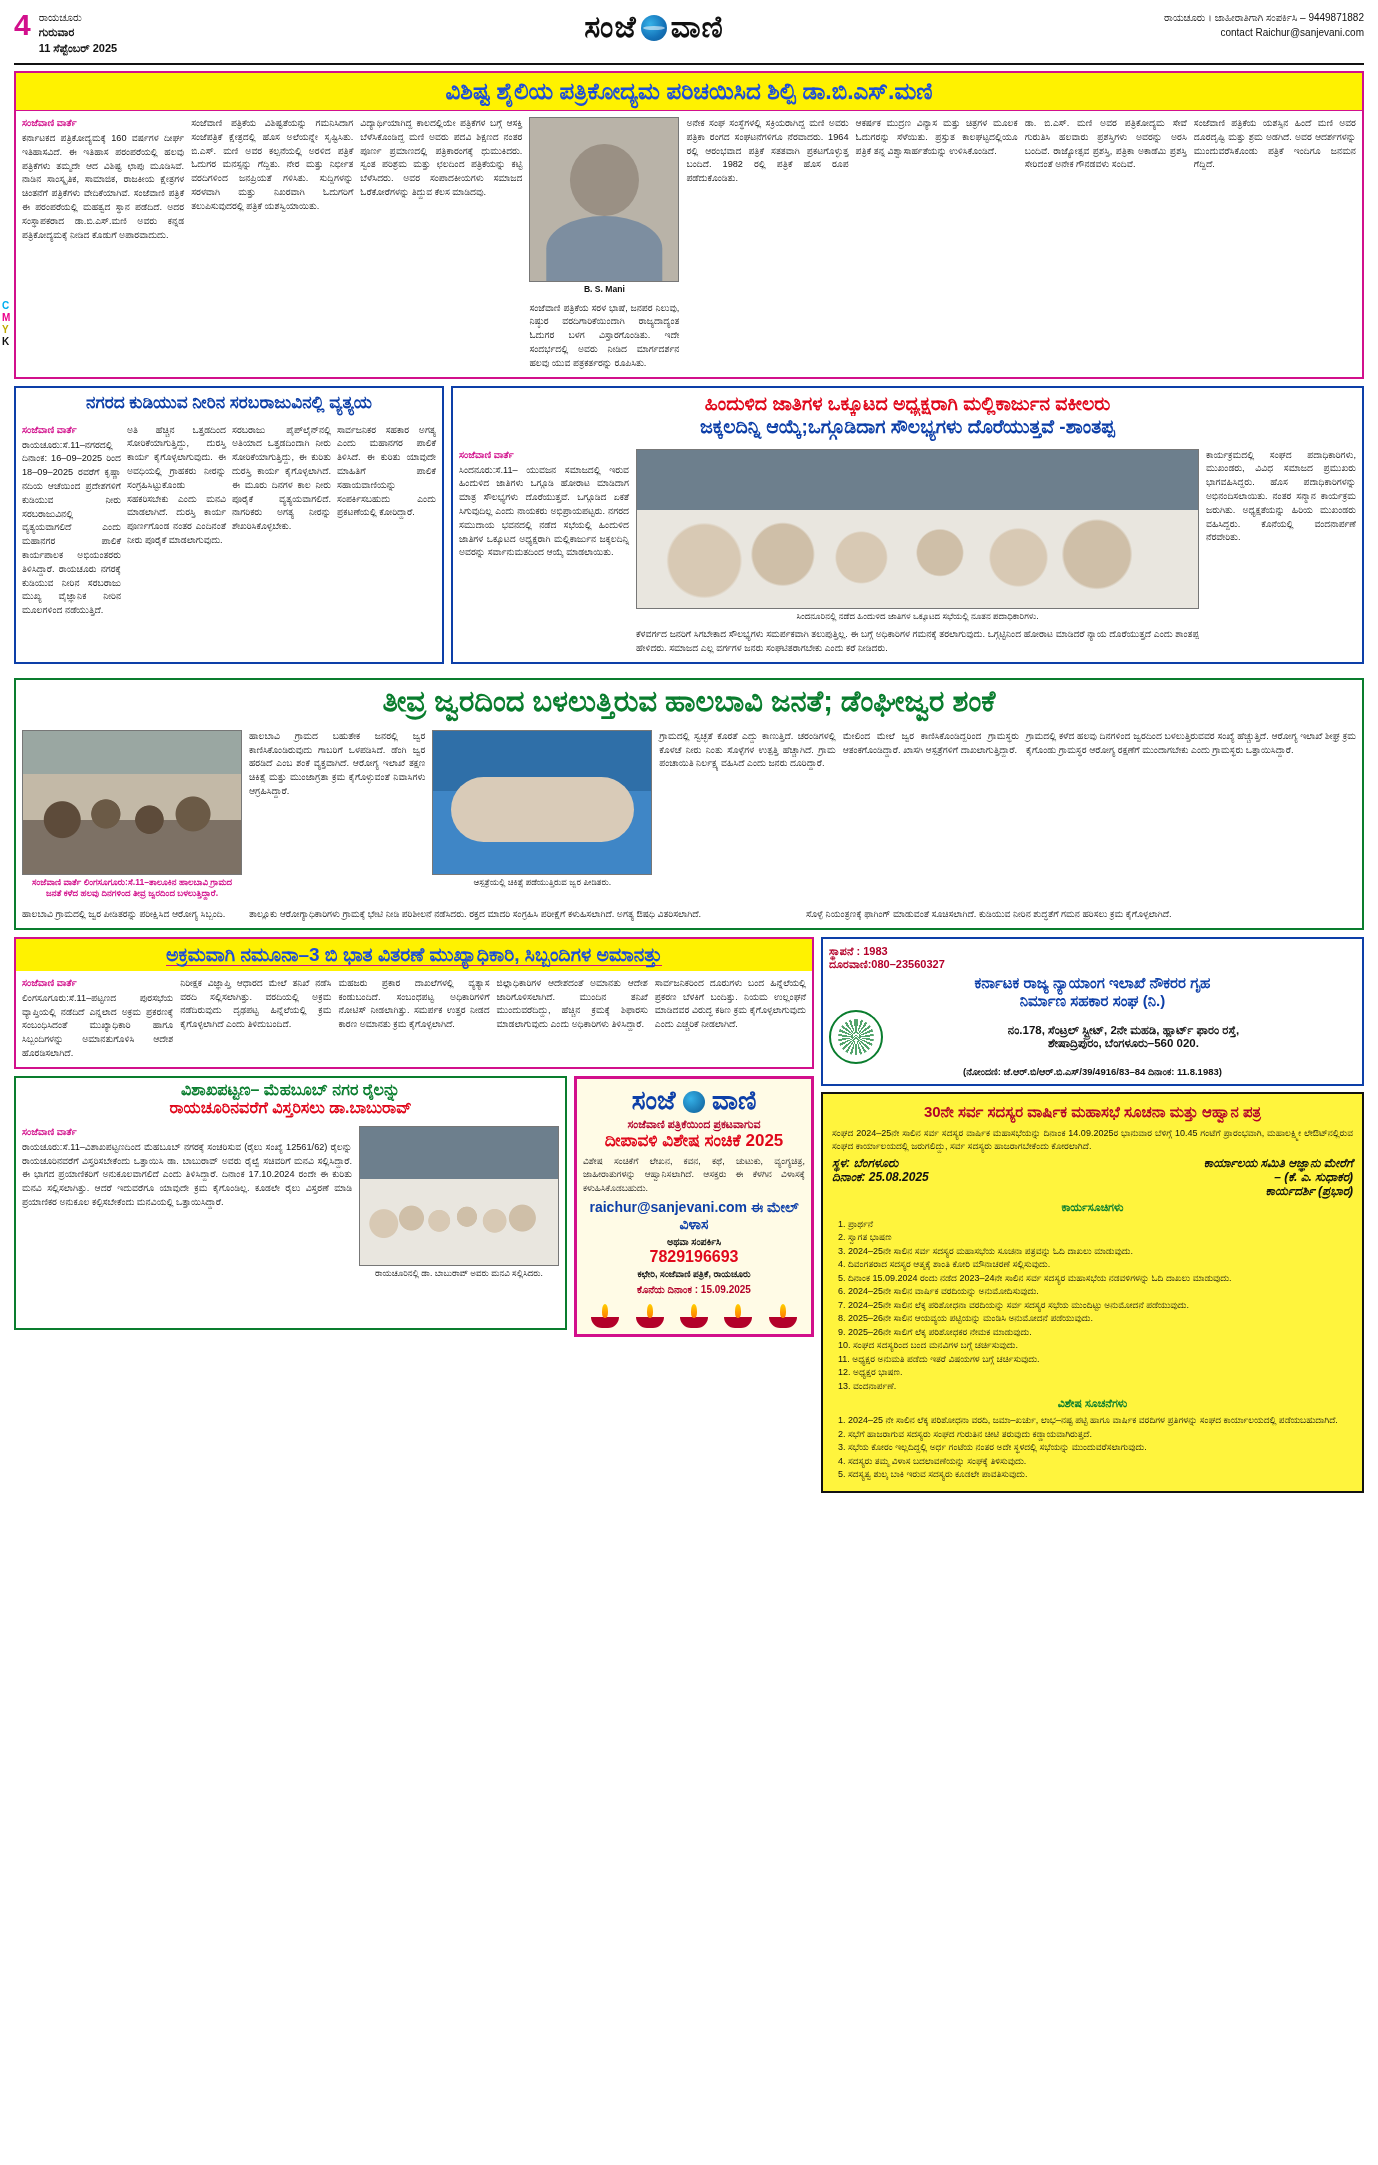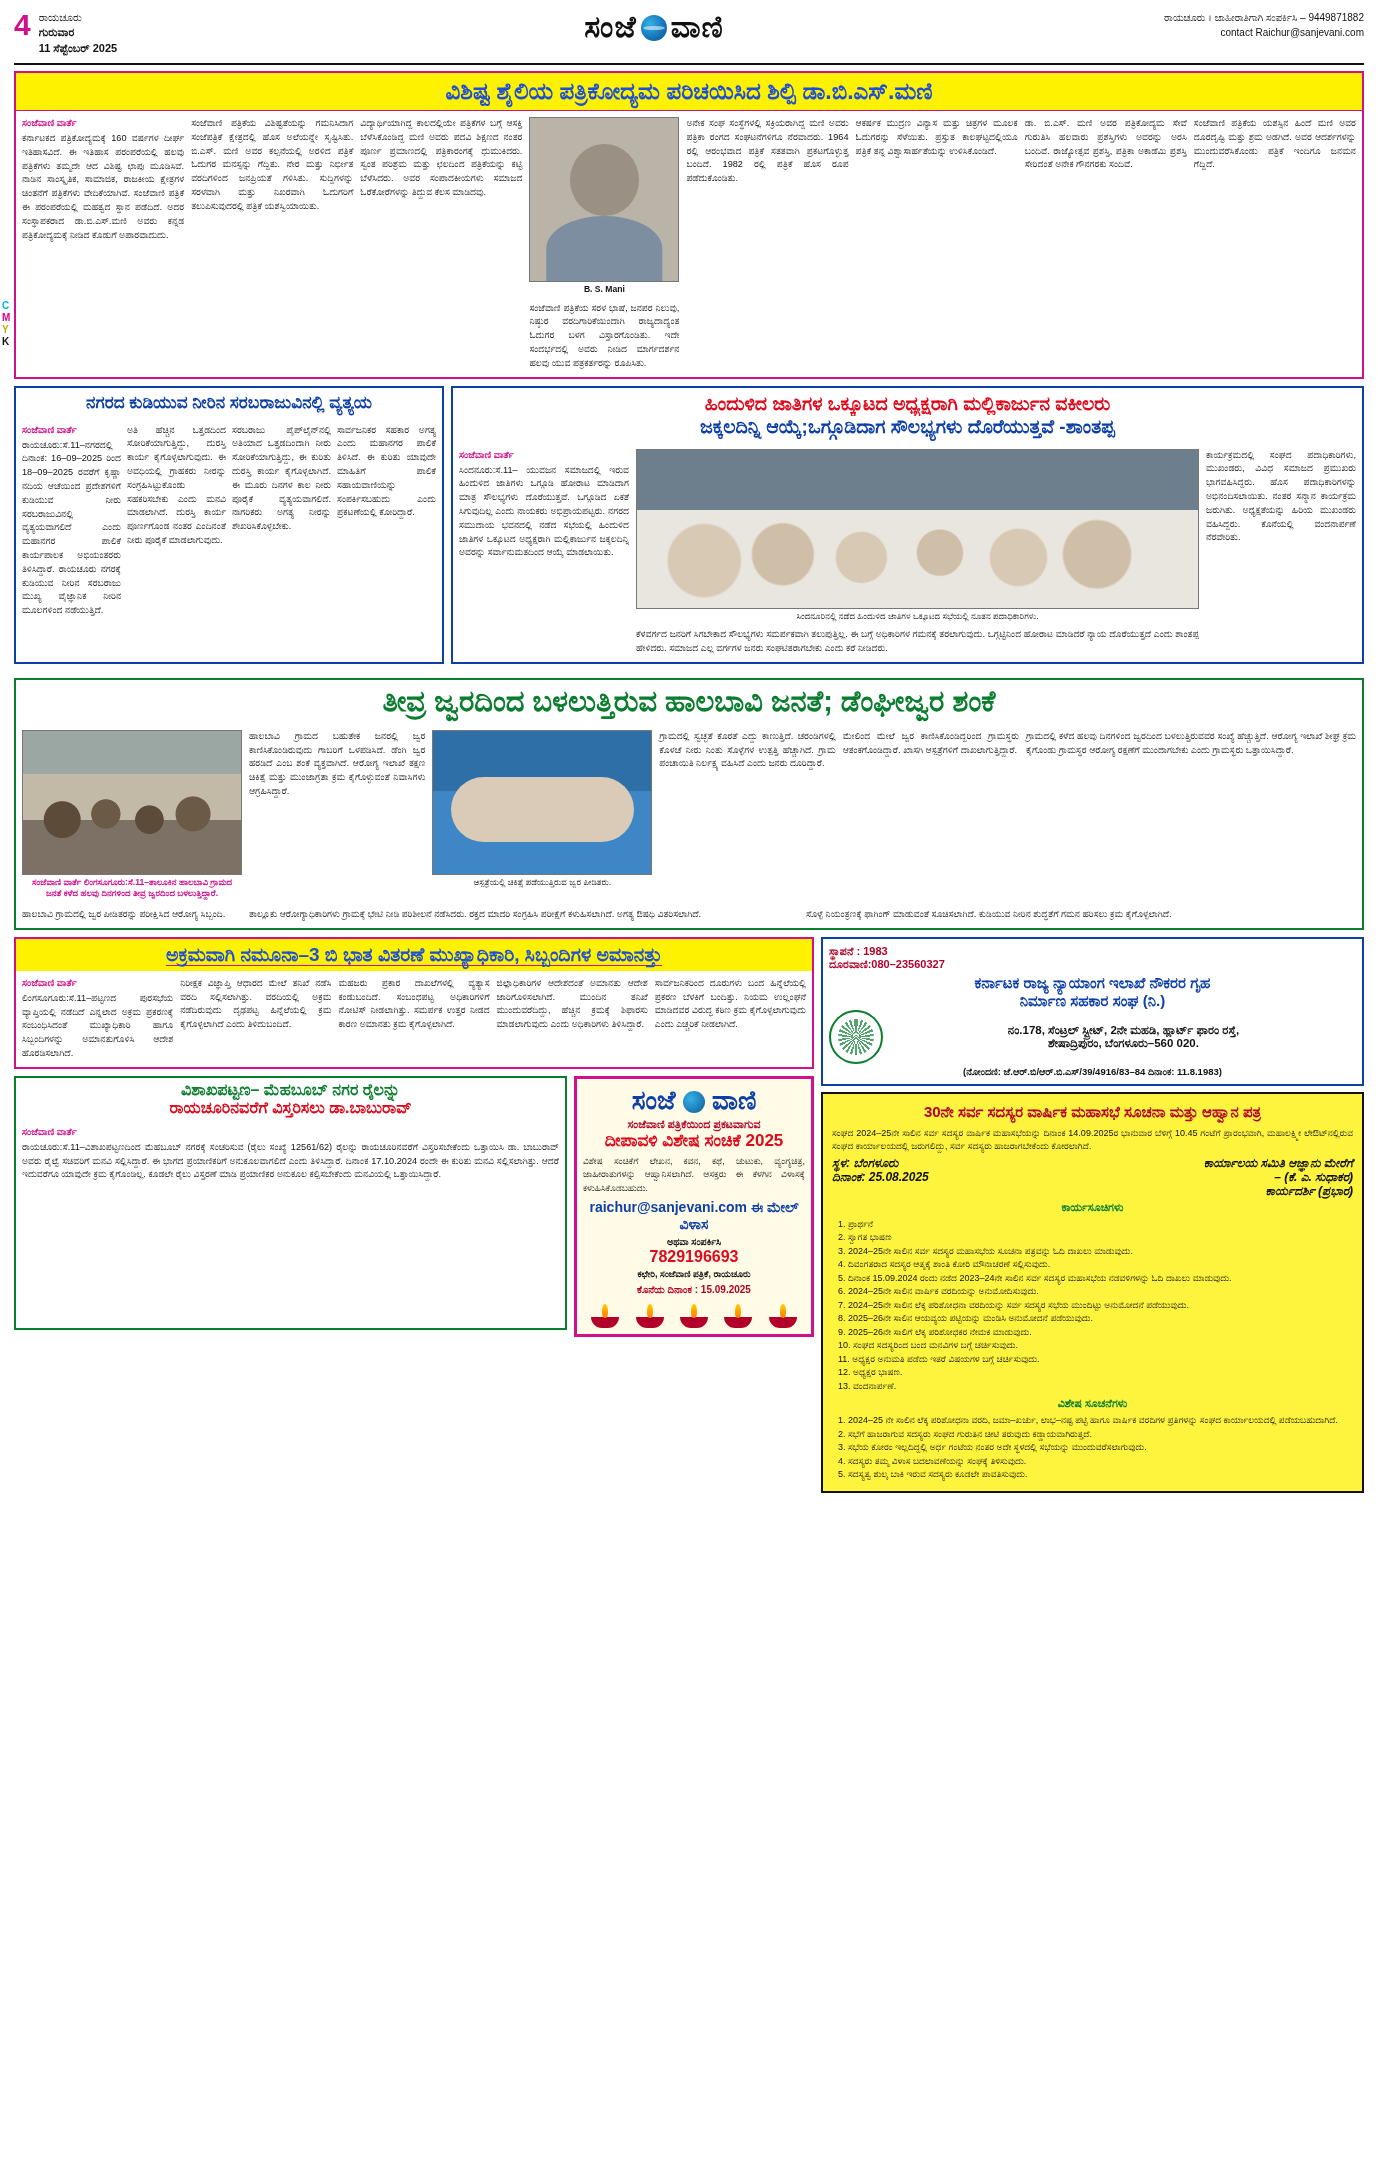--- a/index.html
+++ b/index.html
@@ -215,21 +215,21 @@
         <div class="cap bold">B. S. Mani</div>
         <div class="txt" style="margin-top:4px;">ಸಂಜೆವಾಣಿ ಪತ್ರಿಕೆಯ ಸರಳ ಭಾಷೆ, ಜನಪರ ನಿಲುವು, ನಿಷ್ಠುರ ವರದಿಗಾರಿಕೆಯಿಂದಾಗಿ ರಾಜ್ಯದಾದ್ಯಂತ ಓದುಗರ ಬಳಗ ವಿಸ್ತಾರಗೊಂಡಿತು. ಇದೇ ಸಂದರ್ಭದಲ್ಲಿ ಅವರು ನೀಡಿದ ಮಾರ್ಗದರ್ಶನ ಹಲವು ಯುವ ಪತ್ರಕರ್ತರನ್ನು ರೂಪಿಸಿತು.</div>
       </div>
       <div class="col">
         <div class="txt">ಅನೇಕ ಸಂಘ ಸಂಸ್ಥೆಗಳಲ್ಲಿ ಸಕ್ರಿಯರಾಗಿದ್ದ ಮಣಿ ಅವರು ಪತ್ರಿಕಾ ರಂಗದ ಸಂಘಟನೆಗಳಿಗೂ ನೆರವಾದರು. 1964 ರಲ್ಲಿ ಆರಂಭವಾದ ಪತ್ರಿಕೆ ಸತತವಾಗಿ ಪ್ರಕಟಗೊಳ್ಳುತ್ತ ಬಂದಿದೆ. 1982 ರಲ್ಲಿ ಪತ್ರಿಕೆ ಹೊಸ ರೂಪ ಪಡೆದುಕೊಂಡಿತು.</div>
       </div>
       <div class="col">
         <div class="txt">ಆಕರ್ಷಕ ಮುದ್ರಣ ವಿನ್ಯಾಸ ಮತ್ತು ಚಿತ್ರಗಳ ಮೂಲಕ ಓದುಗರನ್ನು ಸೆಳೆಯಿತು. ಪ್ರಸ್ತುತ ಕಾಲಘಟ್ಟದಲ್ಲಿಯೂ ಪತ್ರಿಕೆ ತನ್ನ ವಿಶ್ವಾಸಾರ್ಹತೆಯನ್ನು ಉಳಿಸಿಕೊಂಡಿದೆ.</div>
       </div>
       <div class="col">
-        <div class="txt">ಡಾ. ಬಿ.ಎಸ್. ಮಣಿ ಅವರ ಪತ್ರಿಕೋದ್ಯಮ ಸೇವೆ ಗುರುತಿಸಿ ಹಲವಾರು ಪ್ರಶಸ್ತಿಗಳು ಅವರನ್ನು ಅರಸಿ ಬಂದಿವೆ. ರಾಜ್ಯೋತ್ಸವ ಪ್ರಶಸ್ತಿ, ಪತ್ರಿಕಾ ಅಕಾಡೆಮಿ ಪ್ರಶಸ್ತಿ ಸೇರಿದಂತೆ ಅನೇಕ ಗೌನಗರಕು ಸಂದಿವೆ.</div>
+        <div class="txt">ಡಾ. ಬಿ.ಎಸ್. ಮಣಿ ಅವರ ಪತ್ರಿಕೋದ್ಯಮ ಸೇವೆ ಗುರುತಿಸಿ ಹಲವಾರು ಪ್ರಶಸ್ತಿಗಳು ಅವರನ್ನು ಅರಸಿ ಬಂದಿವೆ. ರಾಜ್ಯೋತ್ಸವ ಪ್ರಶಸ್ತಿ, ಪತ್ರಿಕಾ ಅಕಾಡೆಮಿ ಪ್ರಶಸ್ತಿ ಸೇರಿದಂತೆ ಅನೇಕ ಗೌನಡವಳು ಸಂದಿವೆ.</div>
       </div>
       <div class="col">
         <div class="txt">ಸಂಜೆವಾಣಿ ಪತ್ರಿಕೆಯ ಯಶಸ್ಸಿನ ಹಿಂದೆ ಮಣಿ ಅವರ ದೂರದೃಷ್ಟಿ ಮತ್ತು ಶ್ರಮ ಅಡಗಿದೆ. ಅವರ ಆದರ್ಶಗಳನ್ನು ಮುಂದುವರೆಸಿಕೊಂಡು ಪತ್ರಿಕೆ ಇಂದಿಗೂ ಜನಮನ ಗೆದ್ದಿದೆ.</div>
       </div>
     </div>
   </div>
 
   <div class="row2">
 
     <div class="blk" style="flex:0 0 430px; border:2px solid #0d3fa8;">
@@ -354,20 +354,26 @@
           <div class="headline-bar" style="padding:3px 4px 0;">
             <span class="hl-green" style="font-size:16px;">ವಿಶಾಖಪಟ್ಟಣ– ಮೆಹಬೂಬ್ ನಗರ ರೈಲನ್ನು</span>
           </div>
           <div class="headline-bar" style="padding:0 4px 3px;">
             <span class="hl-red" style="font-size:16px;">ರಾಯಚೂರಿನವರೆಗೆ ವಿಸ್ತರಿಸಲು ಡಾ.ಬಾಬುರಾವ್</span>
           </div>
           <div class="cols">
             <div class="col">
               <div class="byline">ಸಂಜೆವಾಣಿ ವಾರ್ತೆ</div>
               <div class="txt">ರಾಯಚೂರು:ಸೆ.11–ವಿಶಾಖಪಟ್ಟಣದಿಂದ ಮೆಹಬೂಬ್ ನಗರಕ್ಕೆ ಸಂಚರಿಸುವ (ರೈಲು ಸಂಖ್ಯೆ 12561/62) ರೈಲನ್ನು ರಾಯಚೂರಿನವರೆಗೆ ವಿಸ್ತರಿಸಬೇಕೆಂದು ಒತ್ತಾಯಿಸಿ ಡಾ. ಬಾಬುರಾವ್ ಅವರು ರೈಲ್ವೆ ಸಚಿವರಿಗೆ ಮನವಿ ಸಲ್ಲಿಸಿದ್ದಾರೆ. ಈ ಭಾಗದ ಪ್ರಯಾಣಿಕರಿಗೆ ಅನುಕೂಲವಾಗಲಿದೆ ಎಂದು ತಿಳಿಸಿದ್ದಾರೆ. ದಿನಾಂಕ 17.10.2024 ರಂದೇ ಈ ಕುರಿತು ಮನವಿ ಸಲ್ಲಿಸಲಾಗಿತ್ತು. ಆದರೆ ಇದುವರೆಗೂ ಯಾವುದೇ ಕ್ರಮ ಕೈಗೊಂಡಿಲ್ಲ. ಕೂಡಲೇ ರೈಲು ವಿಸ್ತರಣೆ ಮಾಡಿ ಪ್ರಯಾಣಿಕರ ಅನುಕೂಲ ಕಲ್ಪಿಸಬೇಕೆಂದು ಮನವಿಯಲ್ಲಿ ಒತ್ತಾಯಿಸಿದ್ದಾರೆ.</div>
+            </div>
+            <div class="col" style="flex:0 0 200px;">
+              <div class="photo" style="height:140px;">
+                <div class="grp"></div>
+              </div>
+              <div class="cap">ರಾಯಚೂರಿನಲ್ಲಿ ಡಾ. ಬಾಬುರಾವ್ ಅವರು ಮನವಿ ಸಲ್ಲಿಸಿದರು.</div>
             </div>
           </div>
         </div>
 
         <div class="sanjevani-ad" style="flex:0 0 240px;">
           <div class="big">
             <span>ಸಂಜೆ</span>
             <span class="globe" style="width:22px;height:22px;display:inline-block;border-radius:50%;background:radial-gradient(circle at 35% 35%,#35b1e8,#0d5a94);vertical-align:middle;"></span>
             <span>ವಾಣಿ</span>
           </div>

